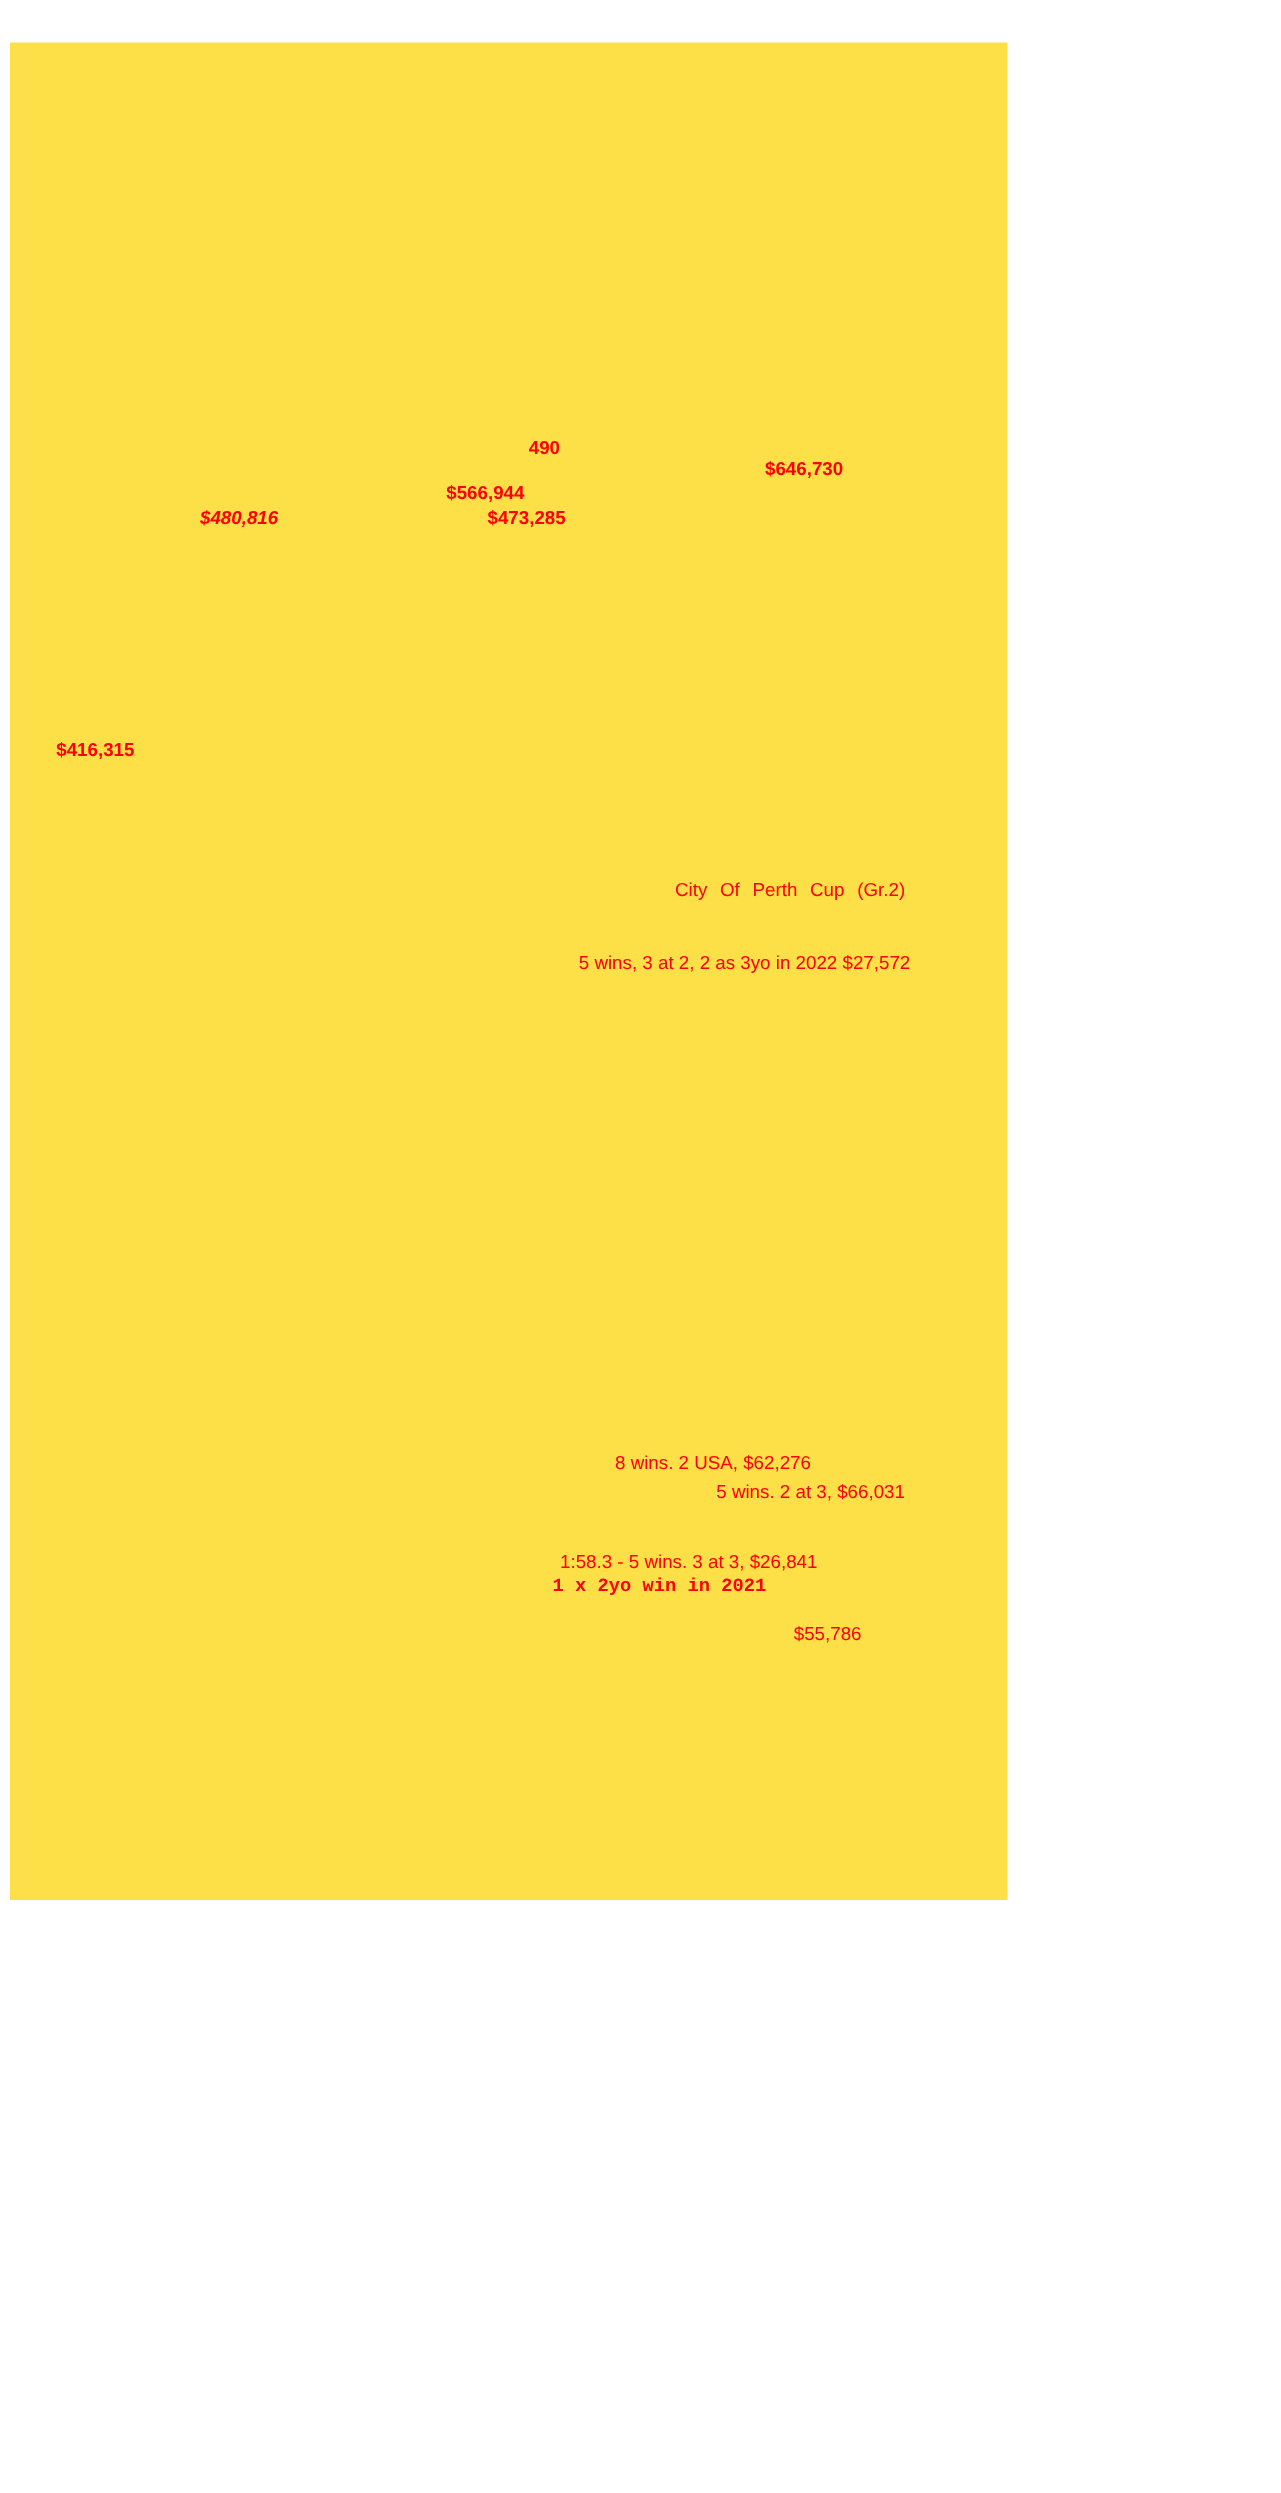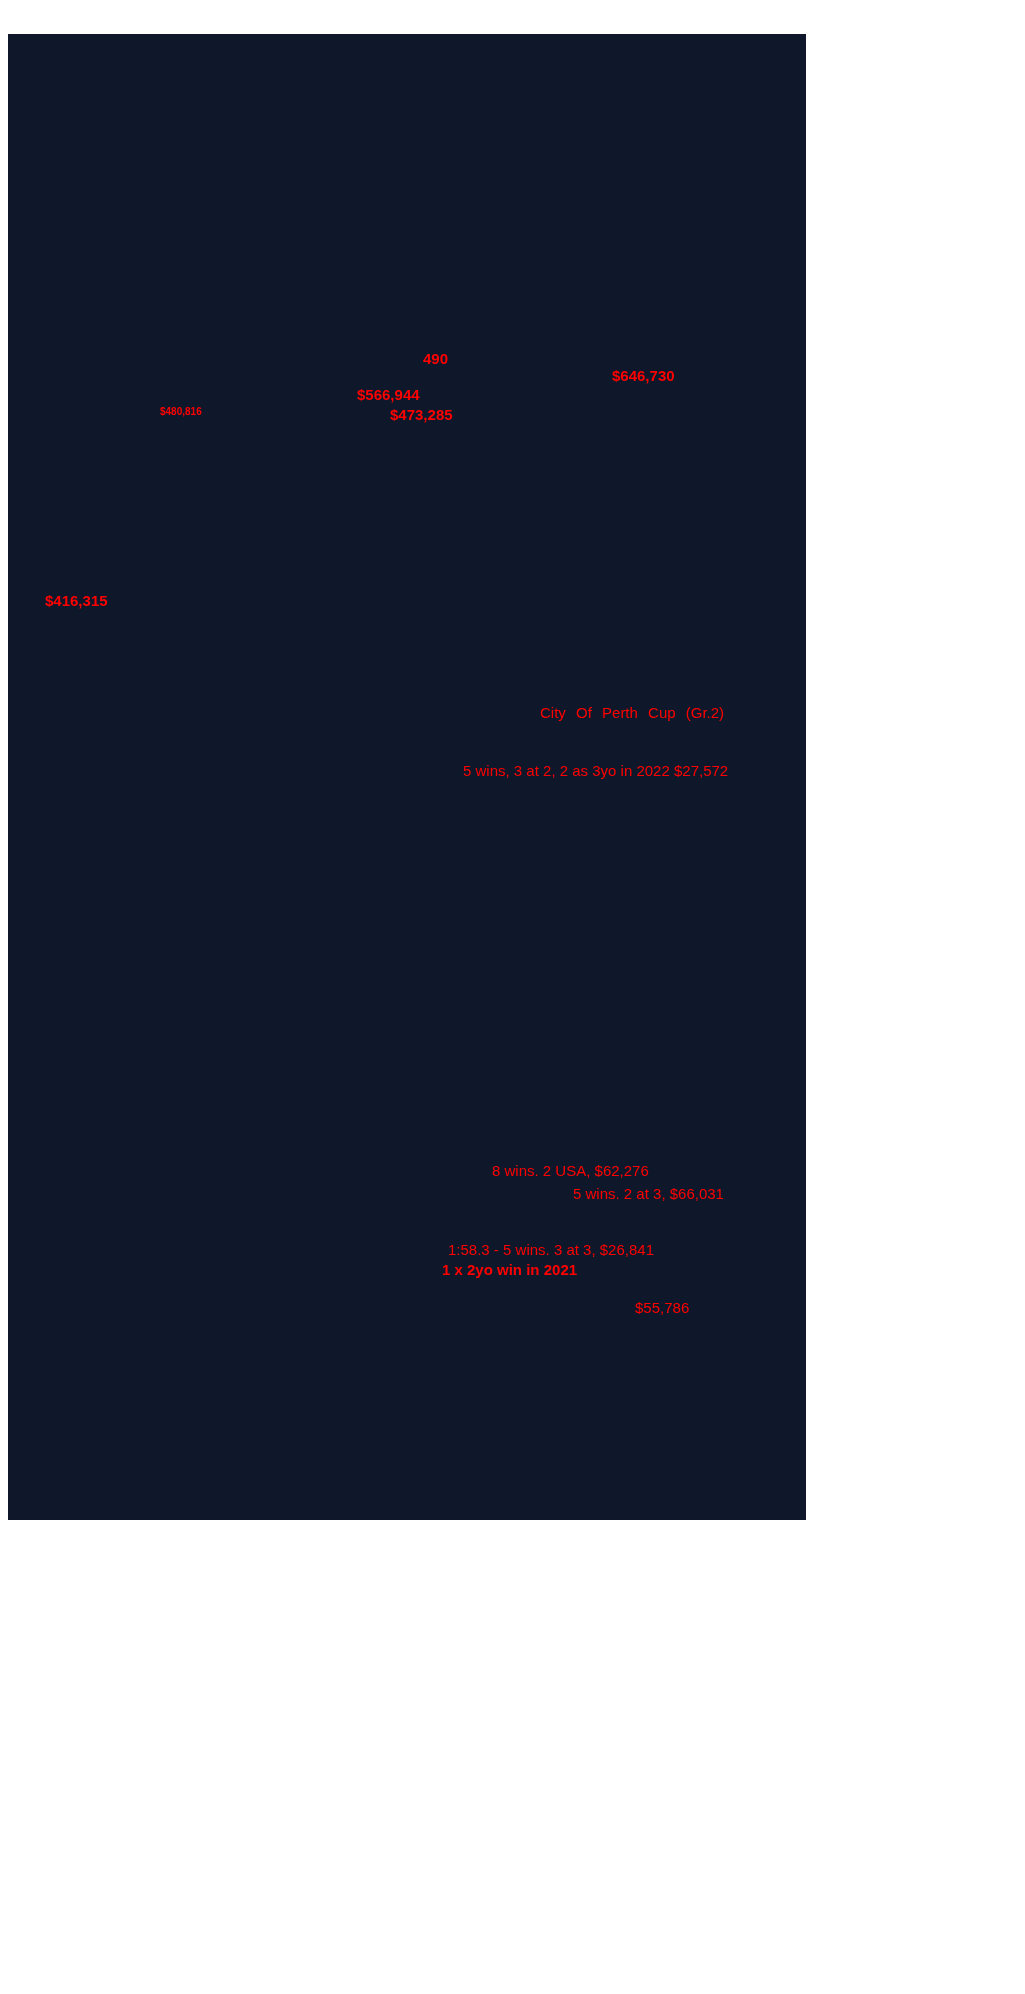--- a/index.html
+++ b/index.html
@@ -12,21 +12,21 @@
     height: 1994px;
     position: relative;
     font-family: "Liberation Sans", sans-serif;
   }
   #page {
     position: absolute;
     left: 8px;
     top: 34px;
     width: 798px;
     height: 1486px;
-    background: #0f172a;
+    background: #fde047;
     overflow: hidden;
   }
   .anno {
     position: absolute;
     color: #ff0000;
     white-space: nowrap;
     line-height: 1;
   }
   .b { font-weight: bold; }
   .n { font-weight: normal; }
@@ -37,21 +37,21 @@
 <body>
 
 <div id="page">
 
   <div class="anno b" style="left:415px; top:317px; font-size:15px;">490</div>
 
   <div class="anno b" style="left:604px; top:334px; font-size:15px;">$646,730</div>
 
   <div class="anno b" style="left:349px; top:353px; font-size:15px;">$566,944</div>
 
-  <div class="anno b" style="left:152px; top:373px; font-size:10px;">$480,816</div>
+  <div class="anno b" style="left:152px; top:373px; font-size:15px;font-style:italic;">$480,816</div>
 
   <div class="anno b" style="left:382px; top:373px; font-size:15px;text-align:center;">$473,285</div>
 
   <div class="anno b" style="left:37px; top:559px; font-size:15px;">$416,315</div>
 
   <div class="anno mix" style="left:532px; top:671px; font-size:15px; word-spacing:6px;">
     <span class="norm">City</span>
     <span class="norm">Of</span>
     <span class="norm">Perth</span>
     <span class="norm">Cup</span>
@@ -63,17 +63,17 @@
     <span class="bold">3 at 2, 2 as 3yo in 2022</span>
     <span class="norm">$27,572</span>
   </div>
 
   <div class="anno n" style="left:484px; top:1129px; font-size:15px;">8 wins. 2 USA, $62,276</div>
 
   <div class="anno n" style="left:565px; top:1152px; font-size:15px;">5 wins. 2 at 3, $66,031</div>
 
   <div class="anno n" style="left:440px; top:1208px; font-size:15px;">1:58.3 - 5 wins. 3 at 3, $26,841</div>
 
-  <div class="anno b" style="left:434px; top:1228px; font-size:15px;">1 x 2yo win in 2021</div>
+  <div class="anno b" style="left:434px; top:1228px; font-size:15px;font-family:Liberation Mono, monospace;">1 x 2yo win in 2021</div>
 
   <div class="anno n" style="left:606px; top:1266px; font-size:15px;margin-left:21px;">$55,786</div>
 
 </div>
 
 </body></html>

